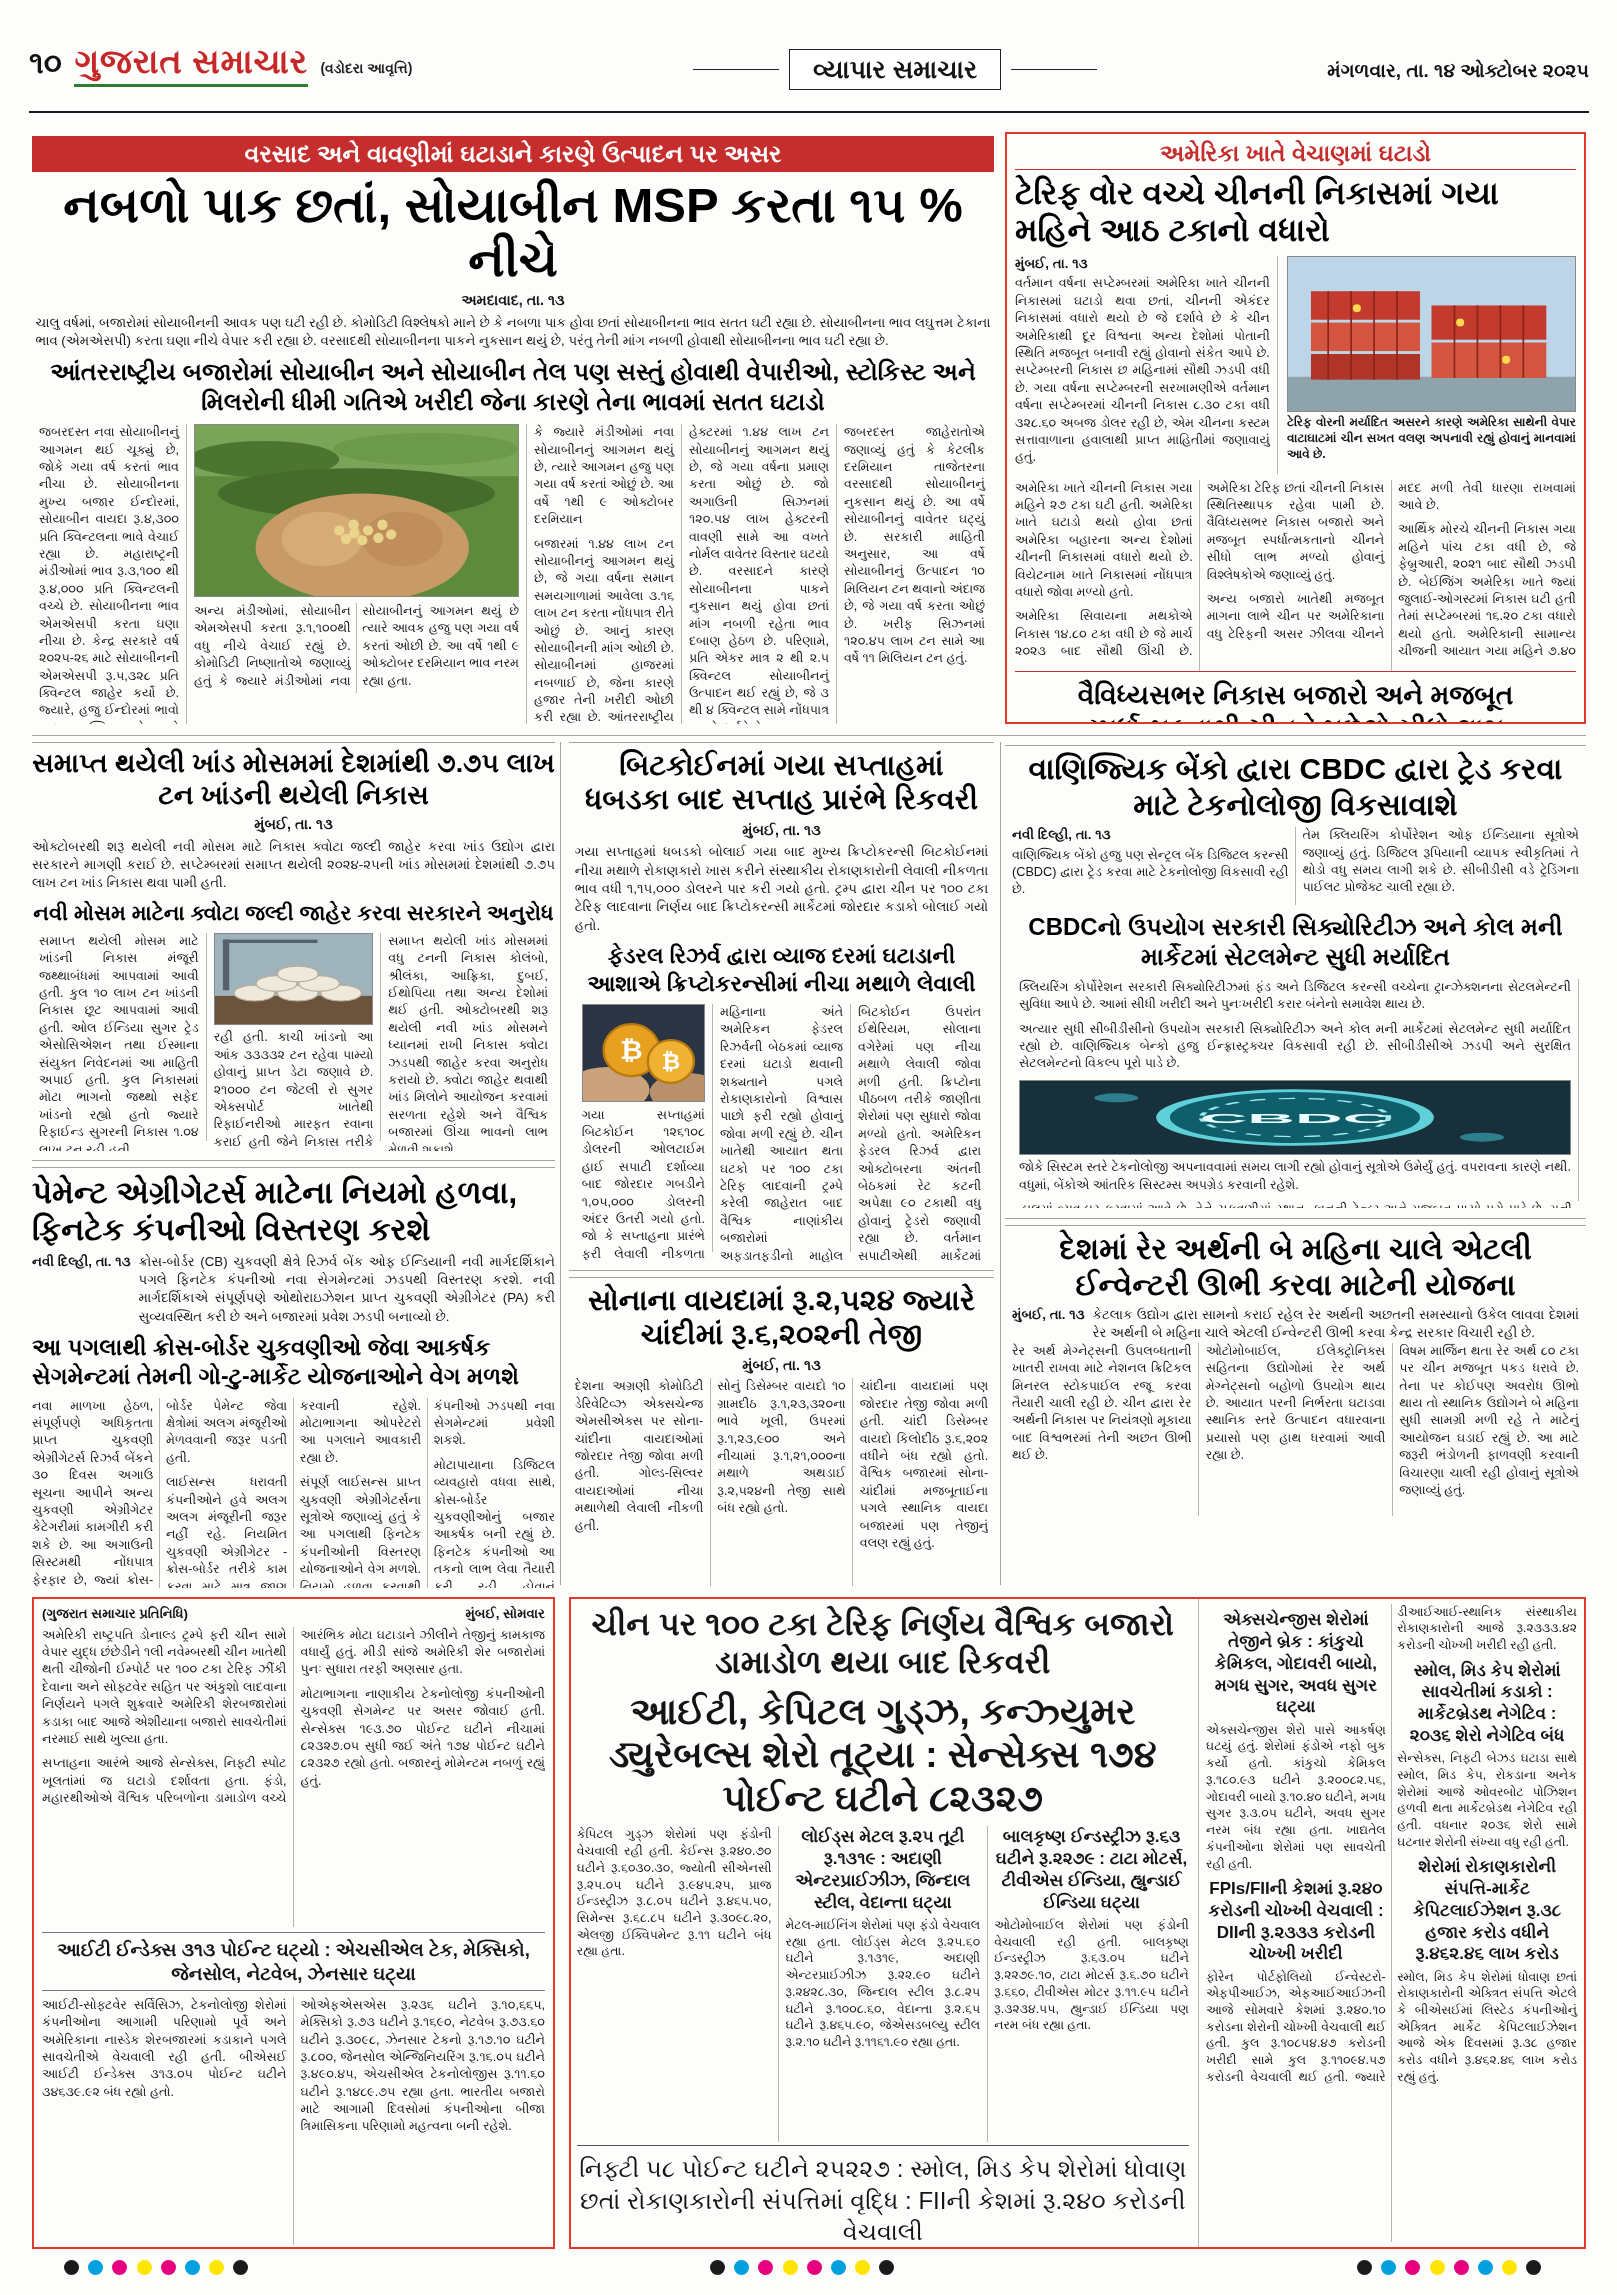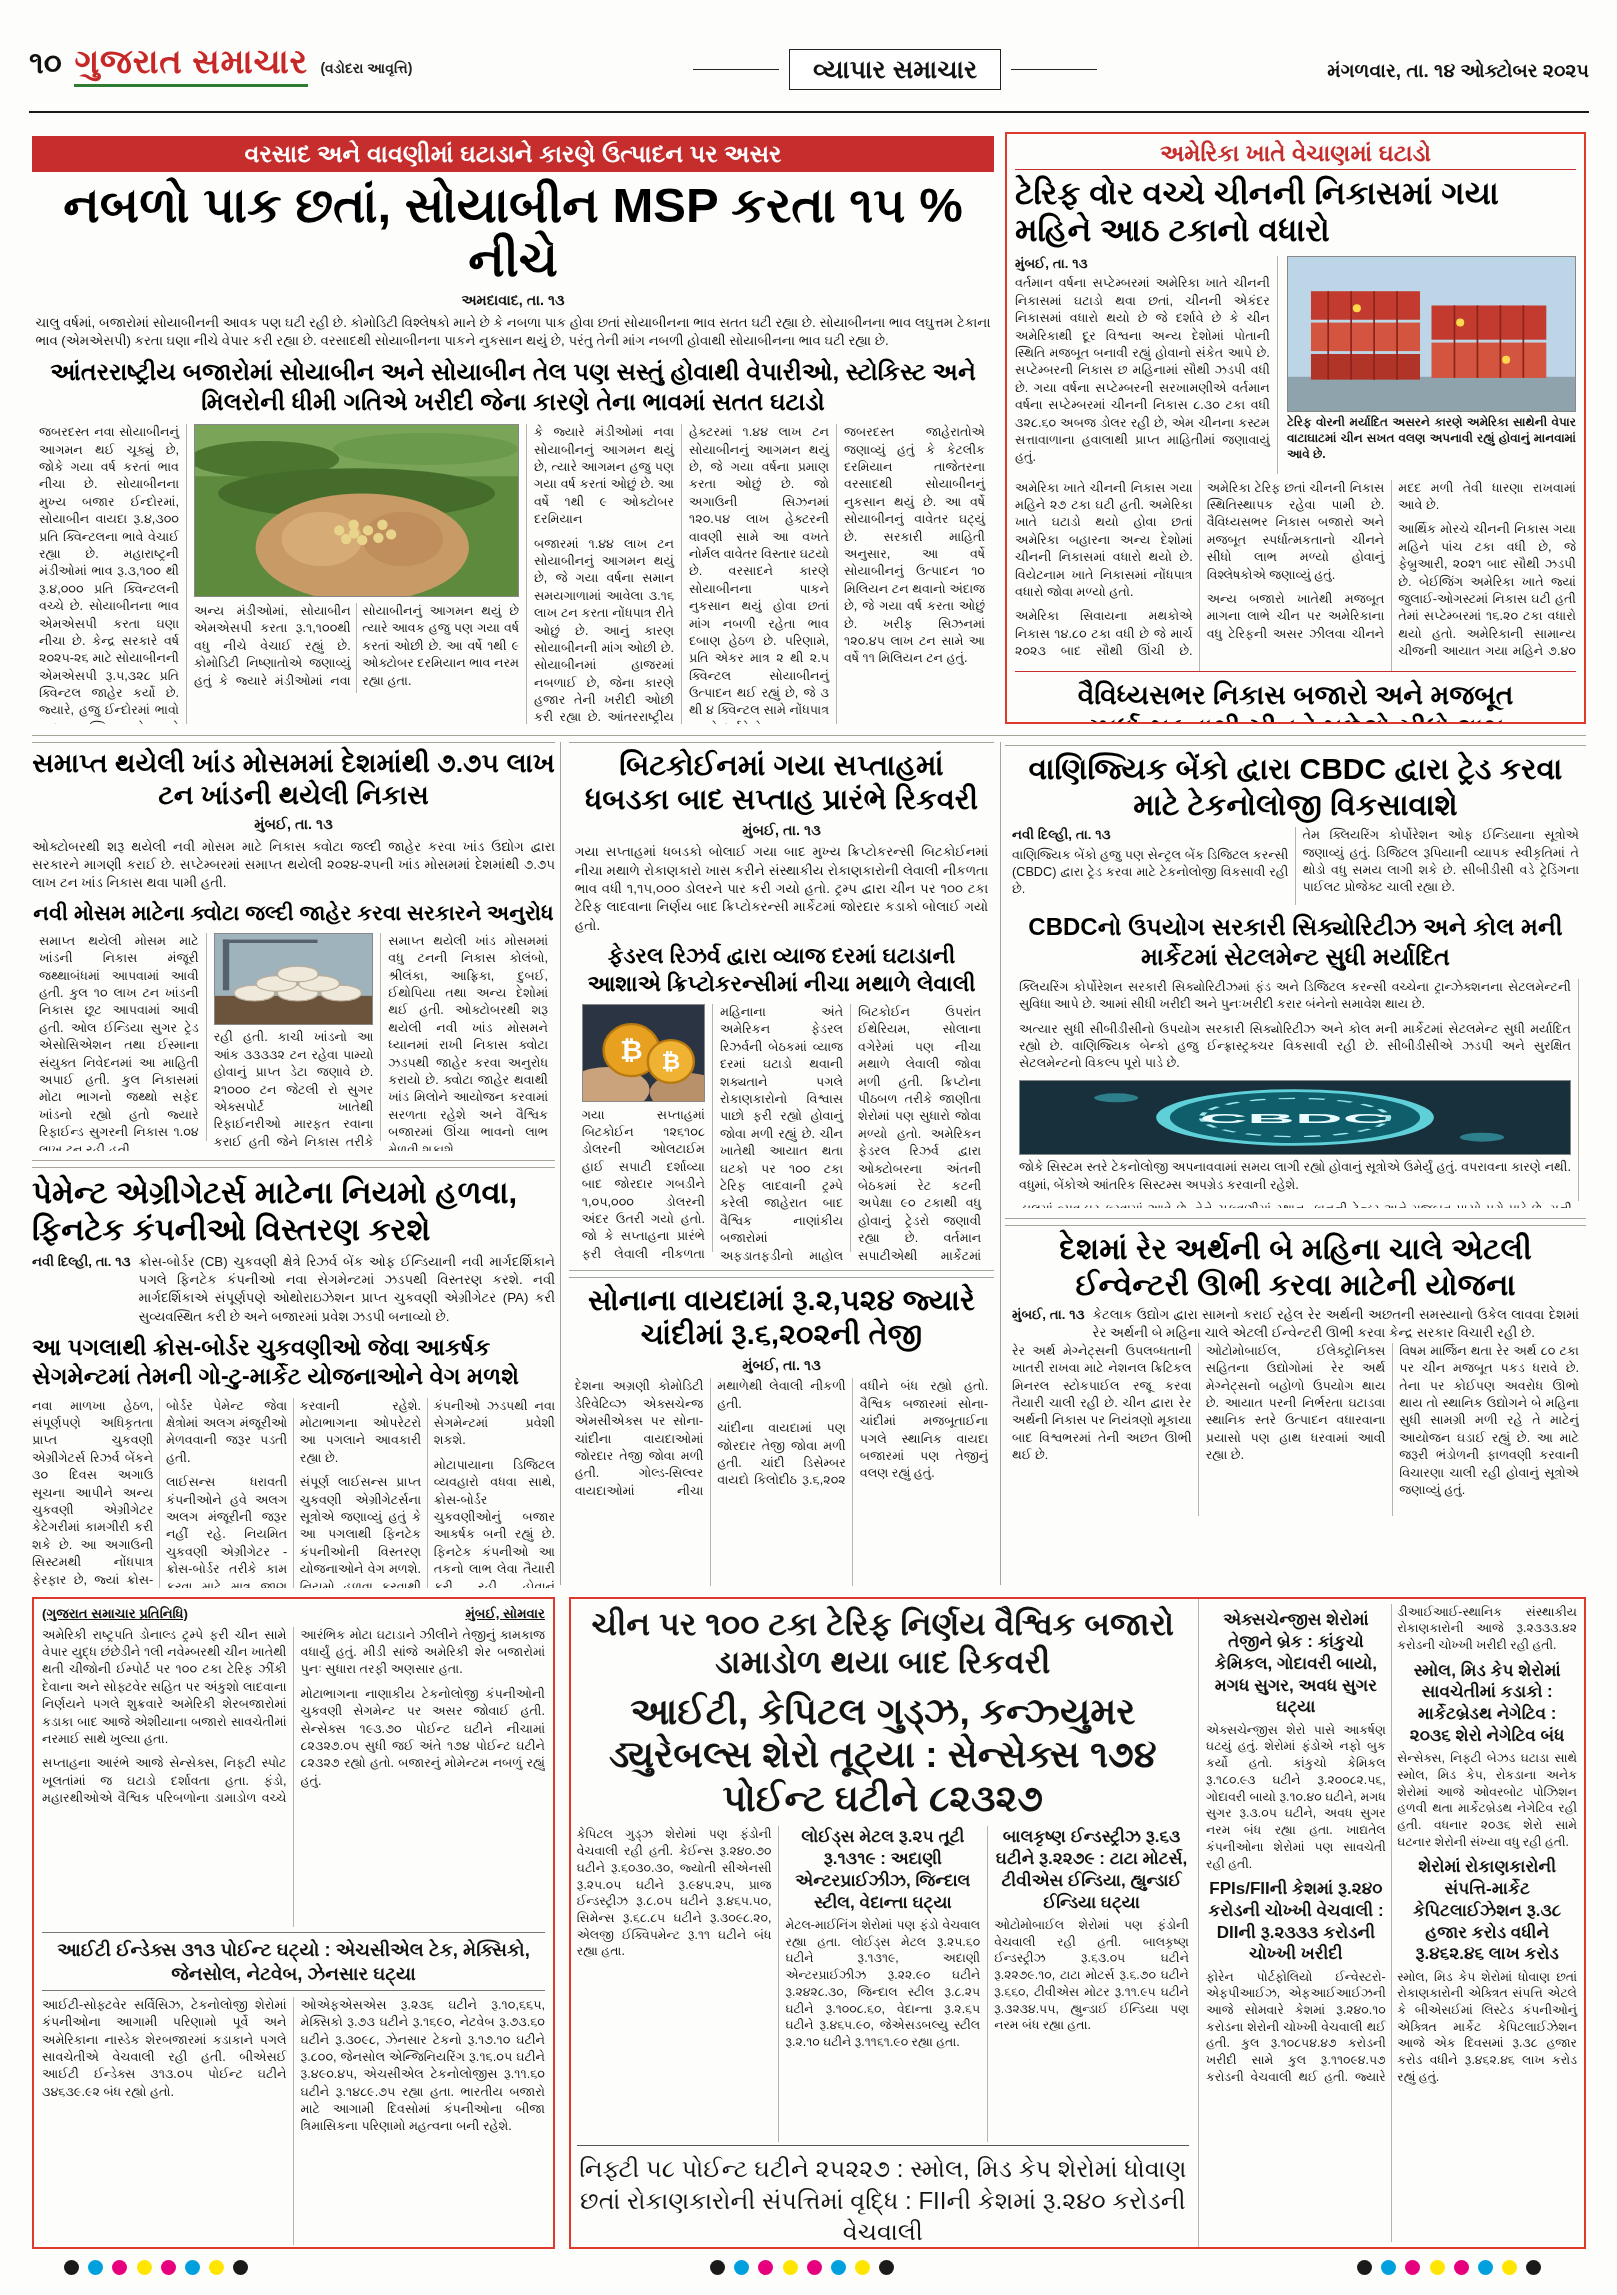--- a/index.html
+++ b/index.html
@@ -282,39 +282,40 @@
       <p class="bp">સંપૂર્ણ લાઈસન્સ પ્રાપ્ત ચુકવણી એગ્રીગેટર્સના સૂત્રોએ જણાવ્યું હતું કે આ પગલાથી ફિનટેક કંપનીઓની વિસ્તરણ યોજનાઓને વેગ મળશે. નિયમો હળવા કરવાથી કંપનીઓ ઝડપથી નવા સેગમેન્ટમાં પ્રવેશી શકશે.</p>
       <p class="bp">મોટાપાયાના ડિજિટલ વ્યવહારો વધવા સાથે, ક્રોસ-બોર્ડર ચુકવણીઓનું બજાર આકર્ષક બની રહ્યું છે. ફિનટેક કંપનીઓ આ તકનો લાભ લેવા તૈયારી કરી રહી હોવાનું બજારના સૂત્રો જણાવે છે.</p>
     </div>
   </div>
 
   <div class="article" style="left:569px;top:1277px;width:425px;height:311px;border-top:0.6px solid #a9a49a;padding:4.6px 5.8px 0;">
     <div class="h-md" style="font-size:29px;">સોનાના વાયદામાં રૂ.૨,૫૨૪ જ્યારે ચાંદીમાં રૂ.૬,૨૦૨ની તેજી</div>
     <div class="dateline">મુંબઈ, તા. ૧૩</div>
     <div class="flow-3" style="height:208px;overflow:hidden;">
       <p class="bp">દેશના અગ્રણી કોમોડિટી ડેરિવેટિવ્ઝ એક્સચેન્જ એમસીએક્સ પર સોના-ચાંદીના વાયદાઓમાં જોરદાર તેજી જોવા મળી હતી. ગોલ્ડ-સિલ્વર વાયદાઓમાં નીચા મથાળેથી લેવાલી નીકળી હતી.</p>
+      <p class="bp">સોનું ડિસેમ્બર વાયદો ૧૦ ગ્રામદીઠ રૂ.૧,૨૩,૩૨૦ના ભાવે ખૂલી, ઉપરમાં રૂ.૧,૨૩,૯૦૦ અને નીચામાં રૂ.૧,૨૧,૦૦૦ના મથાળે અથડાઈ રૂ.૨,૫૨૪ની તેજી સાથે બંધ રહ્યો હતો.</p>
       <p class="bp">ચાંદીના વાયદામાં પણ જોરદાર તેજી જોવા મળી હતી. ચાંદી ડિસેમ્બર વાયદો કિલોદીઠ રૂ.૬,૨૦૨ વધીને બંધ રહ્યો હતો. વૈશ્વિક બજારમાં સોના-ચાંદીમાં મજબૂતાઈના પગલે સ્થાનિક વાયદા બજારમાં પણ તેજીનું વલણ રહ્યું હતું.</p>
     </div>
   </div>
 
   <div class="article" style="left:1005px;top:1225px;width:581px;height:363px;border-top:0.6px solid #a9a49a;padding:4.6px 7px 0;">
     <div class="h-md" style="font-size:30px;">દેશમાં રેર અર્થની બે મહિના ચાલે એટલી ઈન્વેન્ટરી ઊભી કરવા માટેની યોજના</div>
     <div style="display:flex;gap:8px;margin-top:3.5px;align-items:baseline;">
       <span class="dateline-left" style="white-space:nowrap;">મુંબઈ, તા. ૧૩</span>
       <p class="lead">કેટલાક ઉદ્યોગ દ્વારા સામનો કરાઈ રહેલ રેર અર્થની અછતની સમસ્યાનો ઉકેલ લાવવા દેશમાં રેર અર્થની બે મહિના ચાલે એટલી ઈન્વેન્ટરી ઊભી કરવા કેન્દ્ર સરકાર વિચારી રહી છે.</p>
     </div>
     <div class="flow-3" style="height:173px;overflow:hidden;">
       <p class="bp">રેર અર્થ મેગ્નેટ્સની ઉપલબ્ધતાની ખાતરી રાખવા માટે નેશનલ ક્રિટિકલ મિનરલ સ્ટોકપાઈલ રજૂ કરવા તૈયારી ચાલી રહી છે. ચીન દ્વારા રેર અર્થની નિકાસ પર નિયંત્રણો મૂકાયા બાદ વિશ્વભરમાં તેની અછત ઊભી થઈ છે.</p>
       <p class="bp">ઓટોમોબાઈલ, ઈલેક્ટ્રોનિક્સ સહિતના ઉદ્યોગોમાં રેર અર્થ મેગ્નેટ્સનો બહોળો ઉપયોગ થાય છે. આયાત પરની નિર્ભરતા ઘટાડવા સ્થાનિક સ્તરે ઉત્પાદન વધારવાના પ્રયાસો પણ હાથ ધરવામાં આવી રહ્યા છે.</p>
       <p class="bp">વિષમ માર્જિન થતા રેર અર્થ ૮૦ ટકા પર ચીન મજબૂત પકડ ધરાવે છે. તેના પર કોઈપણ અવરોધ ઊભો થાય તો સ્થાનિક ઉદ્યોગને બે મહિના સુધી સામગ્રી મળી રહે તે માટેનું આયોજન ઘડાઈ રહ્યું છે. આ માટે જરૂરી ભંડોળની ફાળવણી કરવાની વિચારણા ચાલી રહી હોવાનું સૂત્રોએ જણાવ્યું હતું.</p>
     </div>
   </div>
 
   <div class="article red-box" style="left:32px;top:1597px;width:523px;height:652px;padding:7px 8px;">
-    <div style="display:flex;justify-content:space-between;font-weight:bold;font-size:13.3px;text-decoration:underline;">
+    <div style="display:flex;justify-content:space-between;font-weight:bold;font-size:13.3px;">
       <span>(ગુજરાત સમાચાર પ્રતિનિધિ)</span>
       <span>મુંબઈ, સોમવાર</span>
     </div>
     <div class="flow-2" style="height:300px;overflow:hidden;margin-top:4.6px;">
       <p class="bp">અમેરિકી રાષ્ટ્રપતિ ડોનાલ્ડ ટ્રમ્પે ફરી ચીન સામે વેપાર યુદ્ધ છંછેડીને ૧લી નવેમ્બરથી ચીન ખાતેથી થતી ચીજોની ઈમ્પોર્ટ પર ૧૦૦ ટકા ટેરિફ ઝીંકી દેવાના અને સોફ્ટવેર સહિત પર અંકુશો લાદવાના નિર્ણયને પગલે શુક્રવારે અમેરિકી શેરબજારોમાં કડાકા બાદ આજે એશીયાના બજારો સાવચેતીમાં નરમાઈ સાથે ખુલ્યા હતા.</p>
       <p class="bp">સપ્તાહના આરંભે આજે સેન્સેક્સ, નિફ્ટી સ્પોટ ખૂલતાંમાં જ ઘટાડો દર્શાવતા હતા. ફંડો, મહારથીઓએ વૈશ્વિક પરિબળોના ડામાડોળ વચ્ચે આરંભિક મોટા ઘટાડાને ઝીલીને તેજીનું કામકાજ વધાર્યું હતું. મીડી સાંજે અમેરિકી શેર બજારોમાં પુનઃ સુધારા તરફી અણસાર હતા.</p>
       <p class="bp">મોટાભાગના નાણાકીય ટેકનોલોજી કંપનીઓની ચુકવણી સેગમેન્ટ પર અસર જોવાઈ હતી. સેન્સેક્સ ૧૯૩.૭૦ પોઈન્ટ ઘટીને નીચામાં ૮૨૩૨૭.૦૫ સુધી જઈ અંતે ૧૭૪ પોઈન્ટ ઘટીને ૮૨૩૨૭ રહ્યો હતો. બજારનું મોમેન્ટમ નબળું રહ્યું હતું.</p>
     </div>
     <div class="sec-h" style="font-size:18.5px;border-top:1.2px solid #777;border-bottom:1.2px solid #777;padding:4.6px 0;">આઈટી ઈન્ડેક્સ ૩૧૩ પોઈન્ટ ઘટ્યો : એચસીએલ ટેક, મેક્સિકો, જેનસોલ, નેટવેબ, ઝેનસાર ઘટ્યા</div>
     <div class="flow-2" style="height:248px;overflow:hidden;margin-top:5.8px;">

